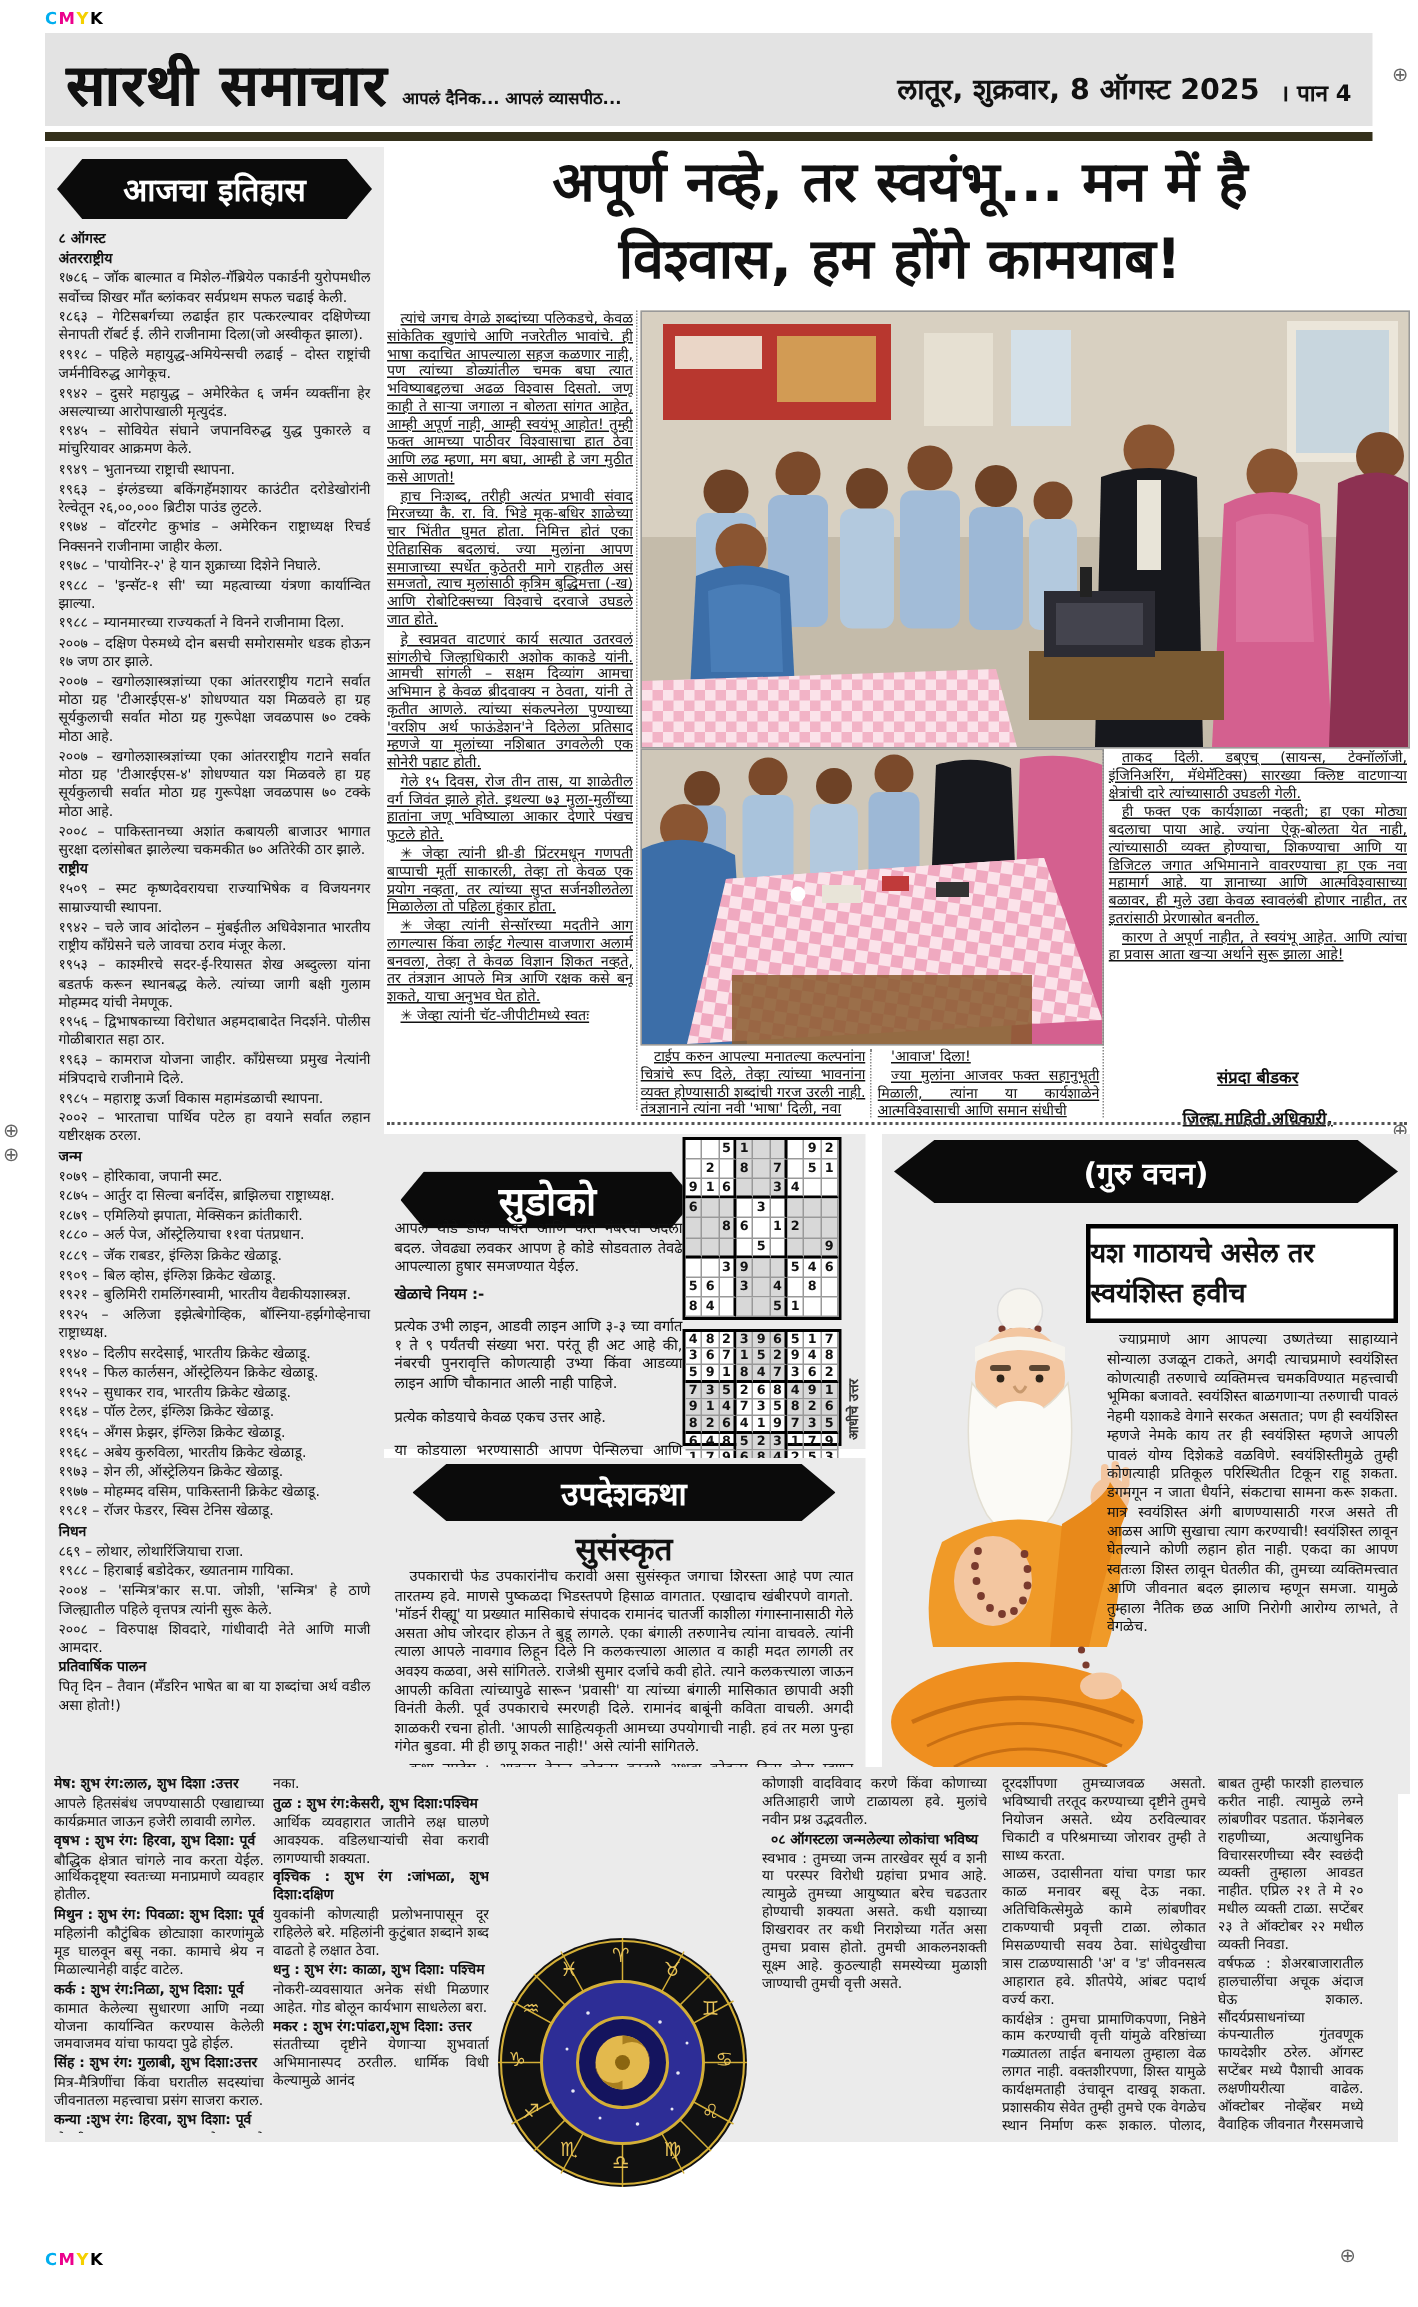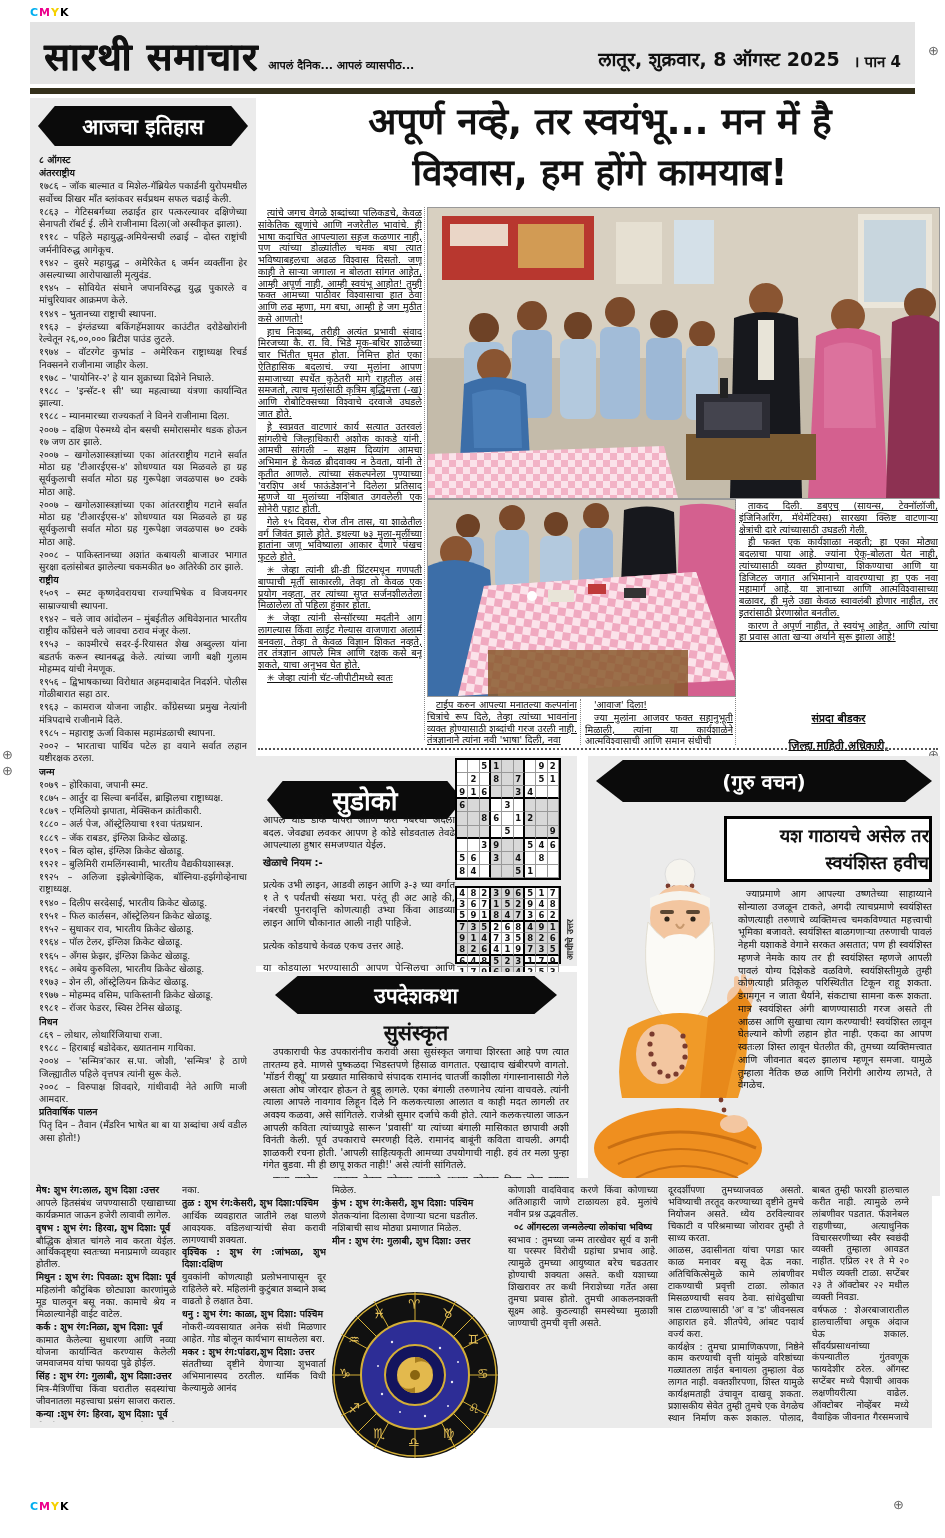--- a/index.html
+++ b/index.html
@@ -42,21 +42,21 @@
          border:2px solid #000;background:#fff;box-sizing:border-box;}
   .sgrid .cell{border-right:1px solid #999;border-bottom:1px solid #999;
          display:flex;align-items:center;justify-content:center;
          font-size:8.5px;font-weight:bold;color:#111;}
   .sgrid .cell.sh{background:#d8d8d8;}
   .sgrid .cell.br{border-right:2px solid #000;}
   .sgrid .cell.bb{border-bottom:2px solid #000;}
   .sol-label{writing-mode:vertical-rl;transform:rotate(180deg);font-size:9px;font-weight:bold;color:#333;}
   
   .guru-head-box{border:3px solid #000;background:#fff;font-size:18px;font-weight:bold;
-                 text-align:right;display:flex;align-items:center;justify-content:center;line-height:1.5;}
+                 text-align:left;display:flex;align-items:center;justify-content:center;line-height:1.5;}
   .guru-text{font-size:9.6px;line-height:1.33;text-align:justify;overflow:hidden;}
   .guru-text p{margin:0;text-indent:8px;}
   
   .katha-heading{font-size:21px;font-weight:bold;text-align:center;}
   .katha-text{font-size:9.7px;line-height:1.3;text-align:justify;overflow:hidden;}
   .katha-text p{margin:0 0 2px;text-indent:10px;}
   
   .rcol{font-size:9.3px;line-height:1.28;text-align:justify;overflow:hidden;}
   .zwheel{border-radius:50%;}
   .zg{position:absolute;color:#e8c35a;font-size:13px;line-height:1;}
@@ -555,26 +555,20 @@
         <div class="entry">नका.</div>
         <div class="entry b">तुळ : शुभ रंग:केसरी, शुभ दिशा:पश्चिम</div>
         <div class="entry">आर्थिक व्यवहारात जातीने लक्ष घालणे आवश्यक. वडिलधाऱ्यांची सेवा करावी लागण्याची शक्यता.</div>
         <div class="entry b">वृश्चिक : शुभ रंग :जांभळा, शुभ दिशा:दक्षिण</div>
         <div class="entry">युवकांनी कोणत्याही प्रलोभनापासून दूर राहिलेले बरे. महिलांनी कुटुंबात शब्दाने शब्द वाढतो हे लक्षात ठेवा.</div>
         <div class="entry b">धनु : शुभ रंग: काळा, शुभ दिशा: पश्चिम</div>
         <div class="entry">नोकरी-व्यवसायात अनेक संधी मिळणार आहेत. गोड बोलून कार्यभाग साधलेला बरा.</div>
         <div class="entry b">मकर : शुभ रंग:पांढरा,शुभ दिशा: उत्तर</div>
         <div class="entry">संततीच्या दृष्टीने येणाऱ्या शुभवार्ता अभिमानास्पद ठरतील. धार्मिक विधी केल्यामुळे आनंद</div>
       </div>
-    <div class="rcol abs" style="left:302px;top:6px;width:146px;height:112px;">
-        <div class="entry">मिळेल.</div>
-        <div class="entry b">कुंभ : शुभ रंग:केसरी, शुभ दिशा: पश्चिम</div>
-        <div class="entry">शेतकऱ्यांना दिलासा देणाऱ्या घटना घडतील. नशिबाची साथ मोठ्या प्रमाणात मिळेल.</div>
-        <div class="entry b">मीन : शुभ रंग: गुलाबी, शुभ दिशा: उत्तर</div>
-      </div>
 
     <div class="abs zwheel" style="left:300px;top:112px;width:170px;height:170px;">
       <svg width="170" height="170" viewBox="0 0 170 170">
         <circle cx="85" cy="85" r="83" fill="#111"></circle>
         <circle cx="85" cy="85" r="81" fill="none" stroke="#d4af37" stroke-width="1.4"></circle>
         <g stroke="#d4af37" stroke-width="1">
           <line x1="85" y1="2" x2="85" y2="168"></line>
             <line x1="2" y1="85" x2="168" y2="85"></line>
           <line x1="26" y1="26" x2="144" y2="144"></line>
             <line x1="144" y1="26" x2="26" y2="144"></line>

